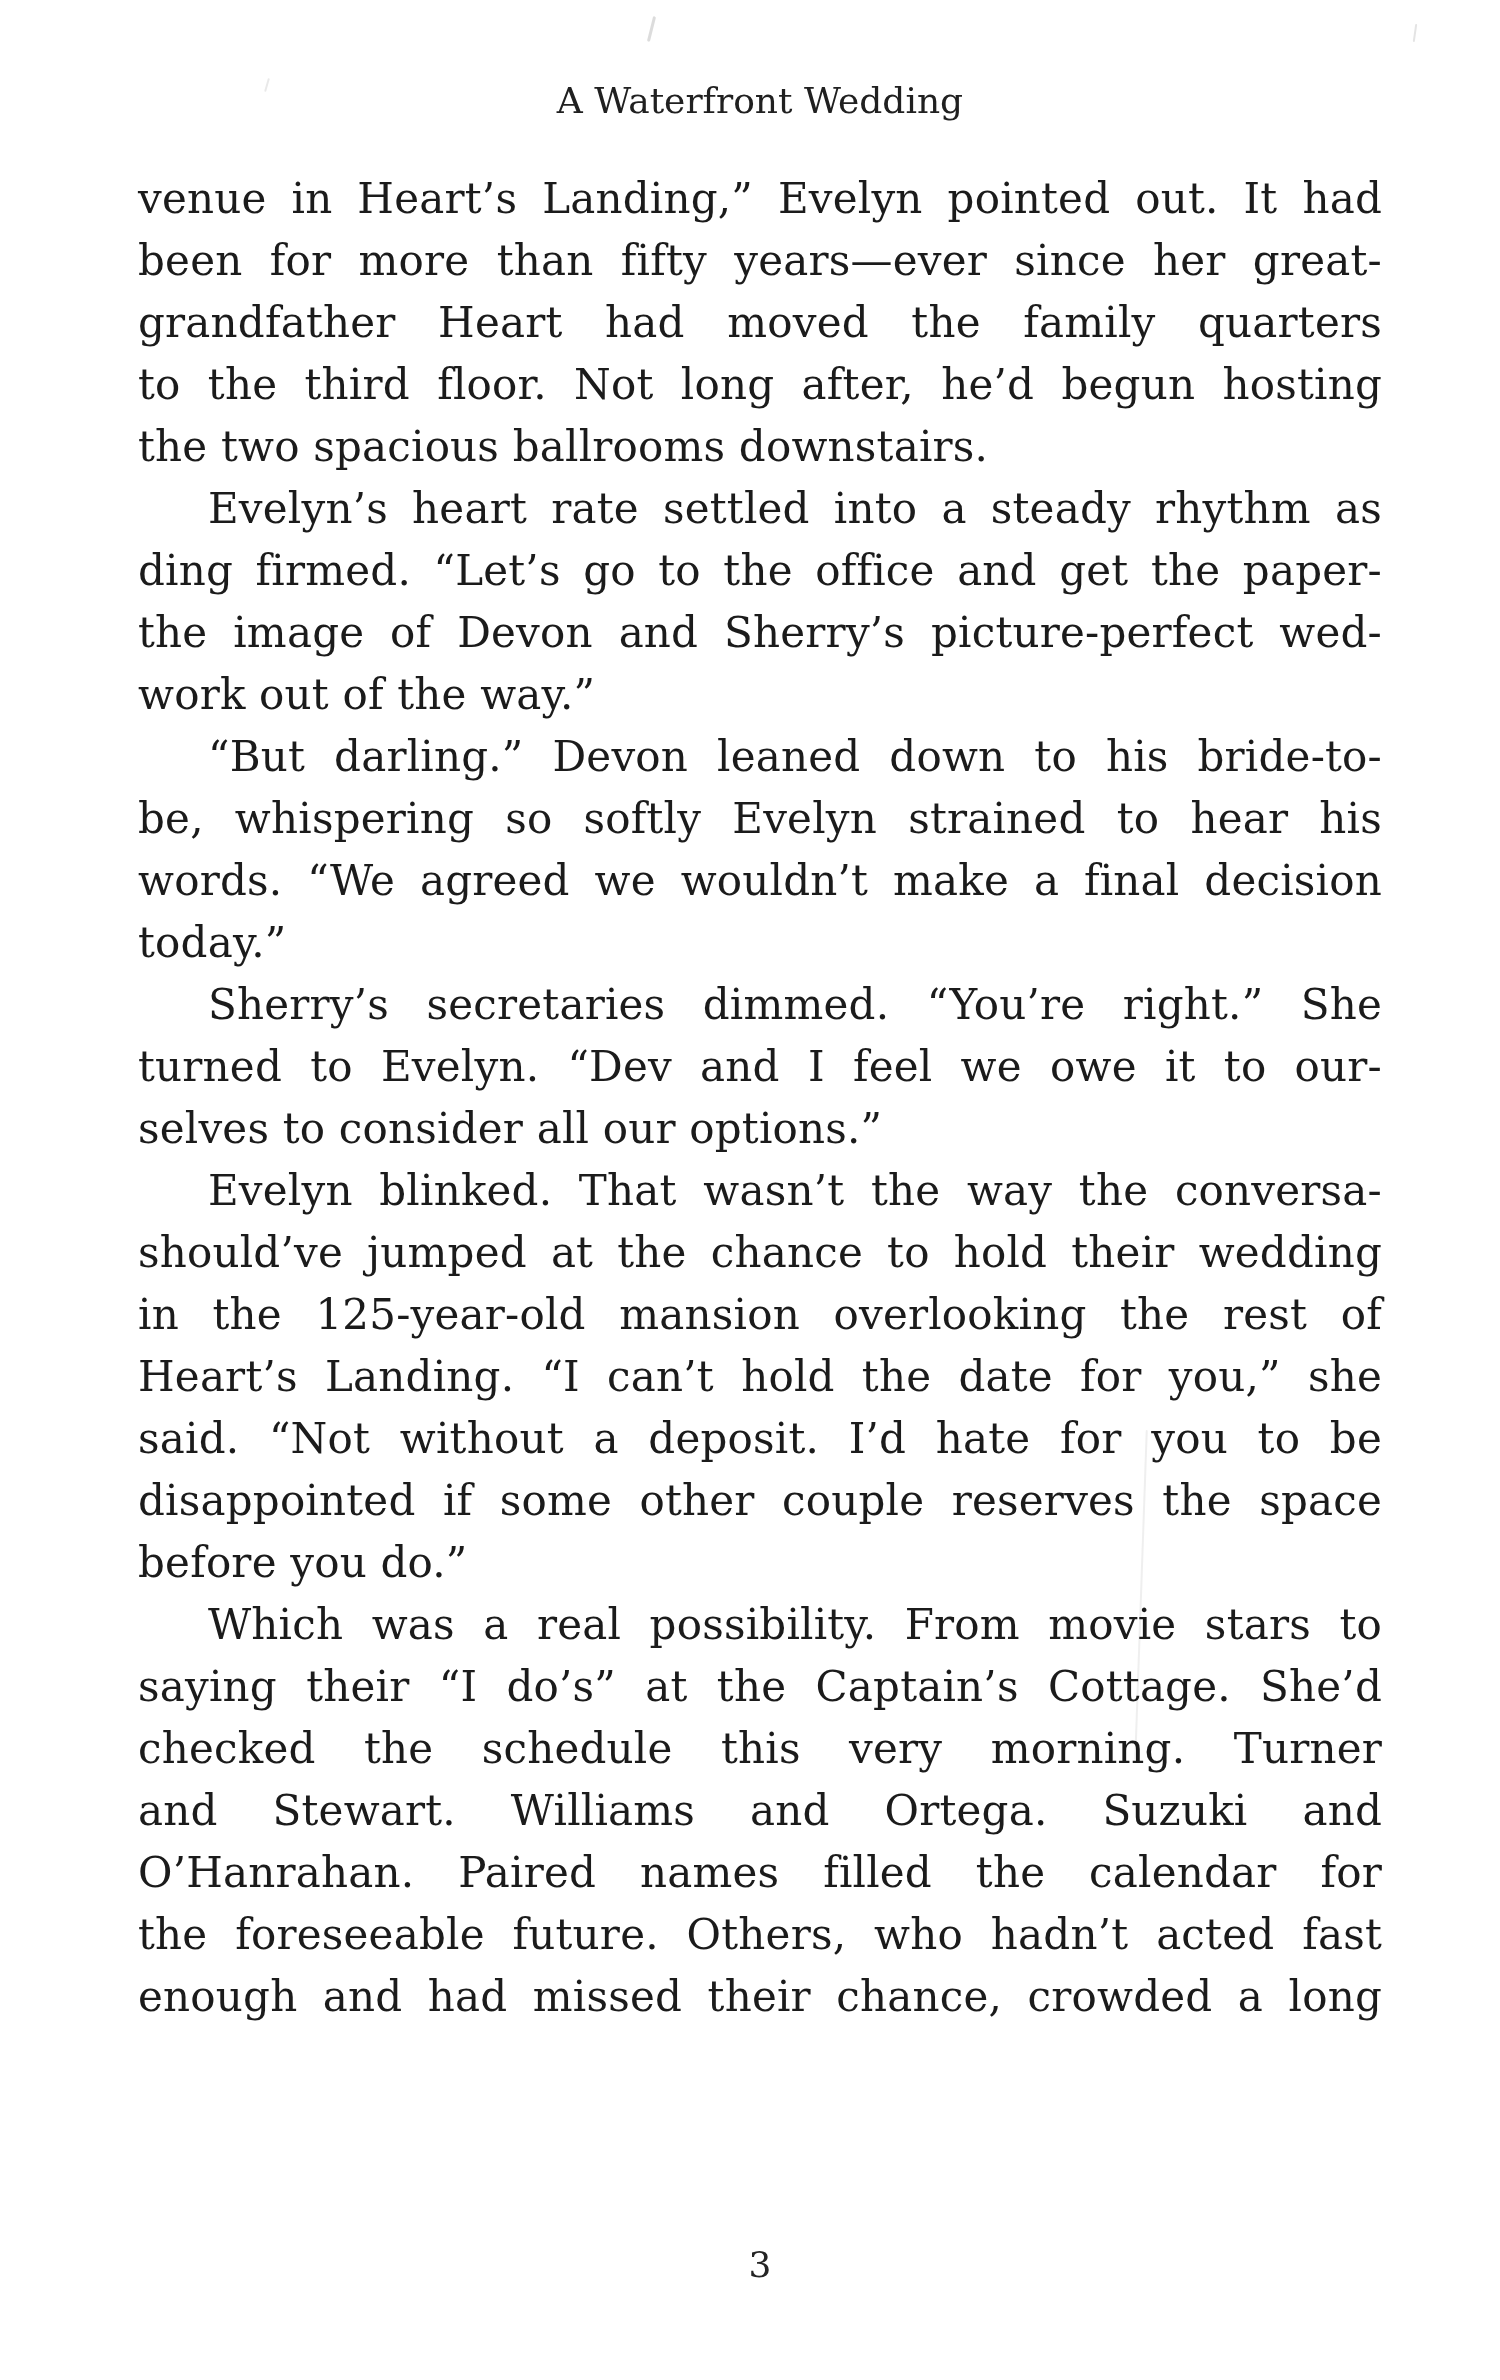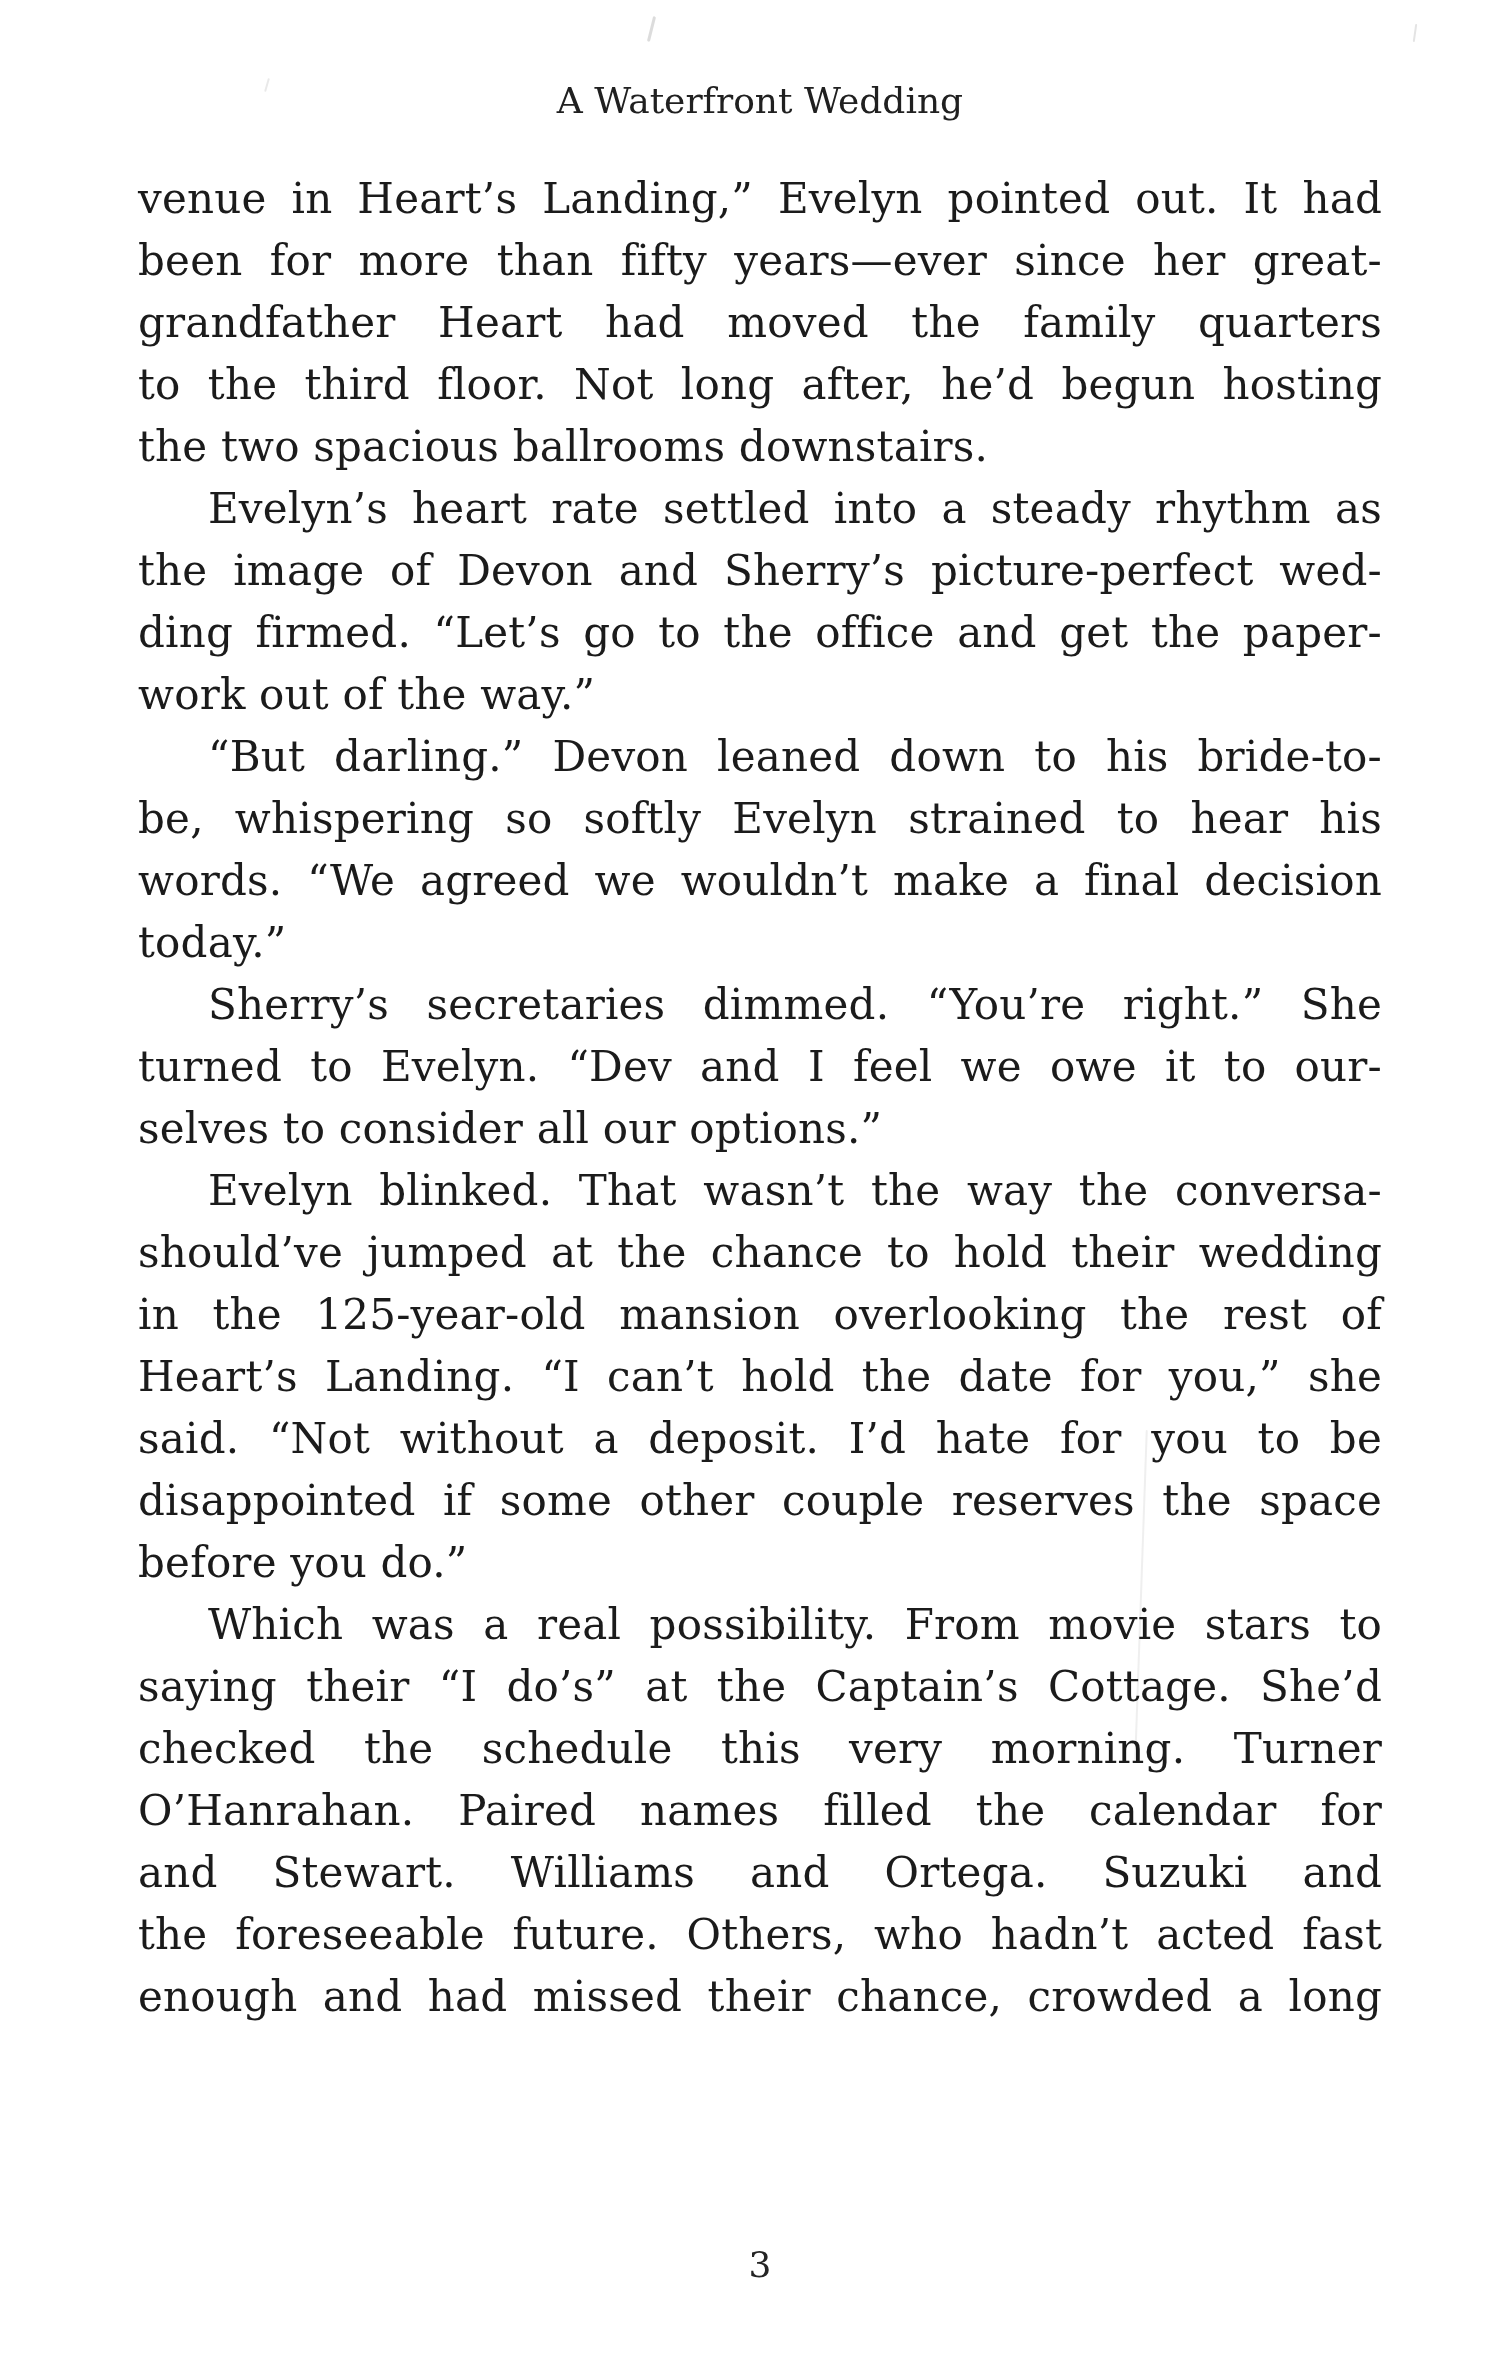--- a/index.html
+++ b/index.html
@@ -70,41 +70,41 @@
 
   <div class="running-header">A Waterfront Wedding</div>
 
   <div class="body-block">
     <div class="line">venue in Heart’s Landing,” Evelyn pointed out. It had</div>
     <div class="line">been for more than fifty years—ever since her great-</div>
     <div class="line">grandfather Heart had moved the family quarters</div>
     <div class="line">to the third floor. Not long after, he’d begun hosting</div>
     <div class="line pend">the two spacious ballrooms downstairs.</div>
     <div class="line ind">Evelyn’s heart rate settled into a steady rhythm as</div>
+    <div class="line">ding firmed. “Let’s go to the office and get the paper-</div>
     <div class="line">the image of Devon and Sherry’s picture-perfect wed-</div>
-    <div class="line">ding firmed. “Let’s go to the office and get the paper-</div>
     <div class="line pend">work out of the way.”</div>
     <div class="line ind">“But darling.” Devon leaned down to his bride-to-</div>
     <div class="line">be, whispering so softly Evelyn strained to hear his</div>
     <div class="line">words. “We agreed we wouldn’t make a final decision</div>
     <div class="line pend">today.”</div>
     <div class="line ind">Sherry’s secretaries dimmed. “You’re right.” She</div>
     <div class="line">turned to Evelyn. “Dev and I feel we owe it to our-</div>
     <div class="line pend">selves to consider all our options.”</div>
     <div class="line ind">Evelyn blinked. That wasn’t the way the conversa-</div>
     <div class="line">should’ve jumped at the chance to hold their wedding</div>
     <div class="line">in the 125-year-old mansion overlooking the rest of</div>
     <div class="line">Heart’s Landing. “I can’t hold the date for you,” she</div>
     <div class="line">said. “Not without a deposit. I’d hate for you to be</div>
     <div class="line">disappointed if some other couple reserves the space</div>
     <div class="line pend">before you do.”</div>
     <div class="line ind">Which was a real possibility. From movie stars to</div>
     <div class="line">saying their “I do’s” at the Captain’s Cottage. She’d</div>
     <div class="line">checked the schedule this very morning. Turner</div>
+    <div class="line">and Stewart. Williams and Ortega. Suzuki and</div>
     <div class="line">O’Hanrahan. Paired names filled the calendar for</div>
-    <div class="line">and Stewart. Williams and Ortega. Suzuki and</div>
     <div class="line">the foreseeable future. Others, who hadn’t acted fast</div>
     <div class="line">enough and had missed their chance, crowded a long</div>
   </div>
 
   <div class="page-number">3</div>
 
 </div>
 
 </body></html>

